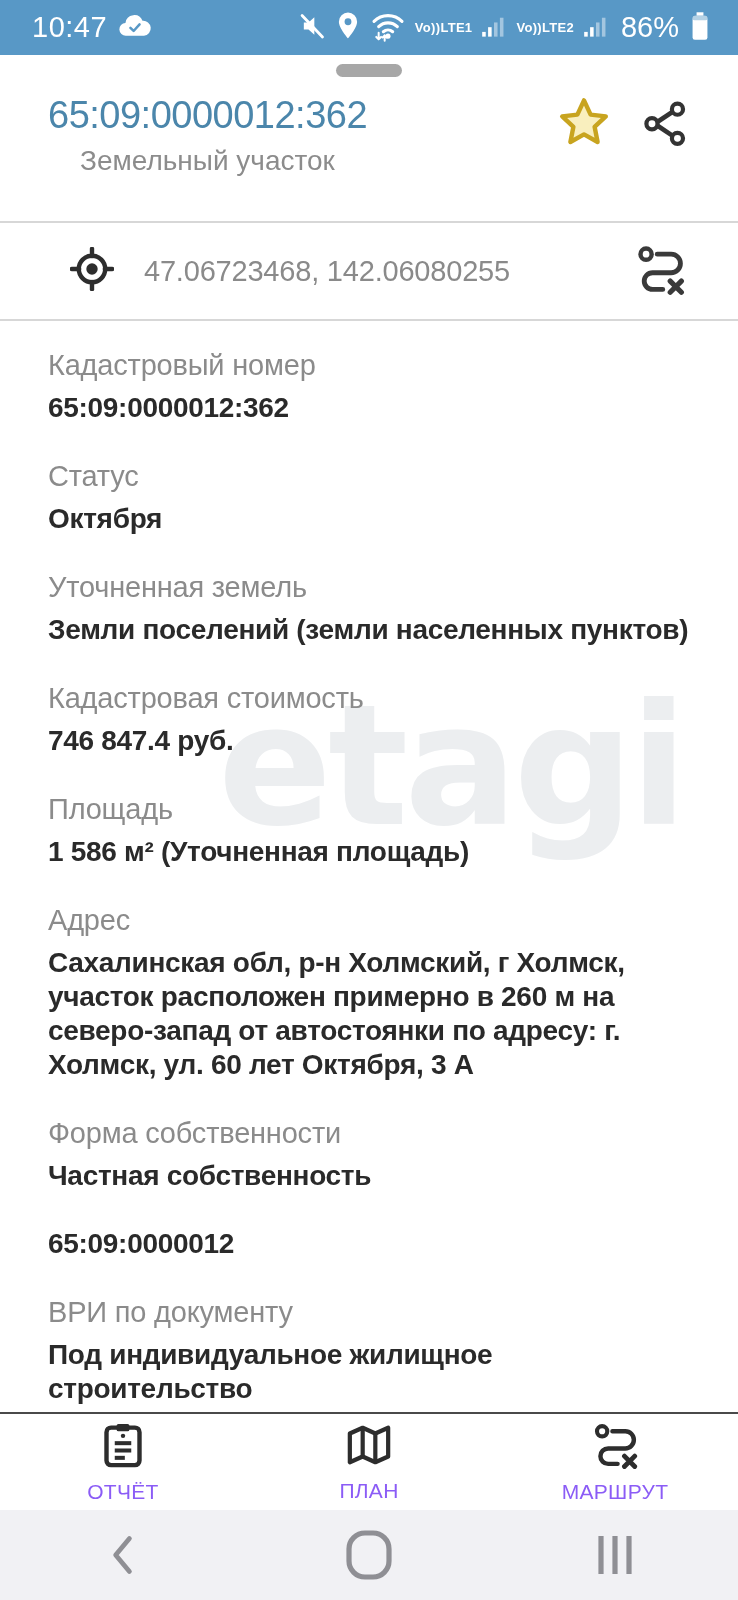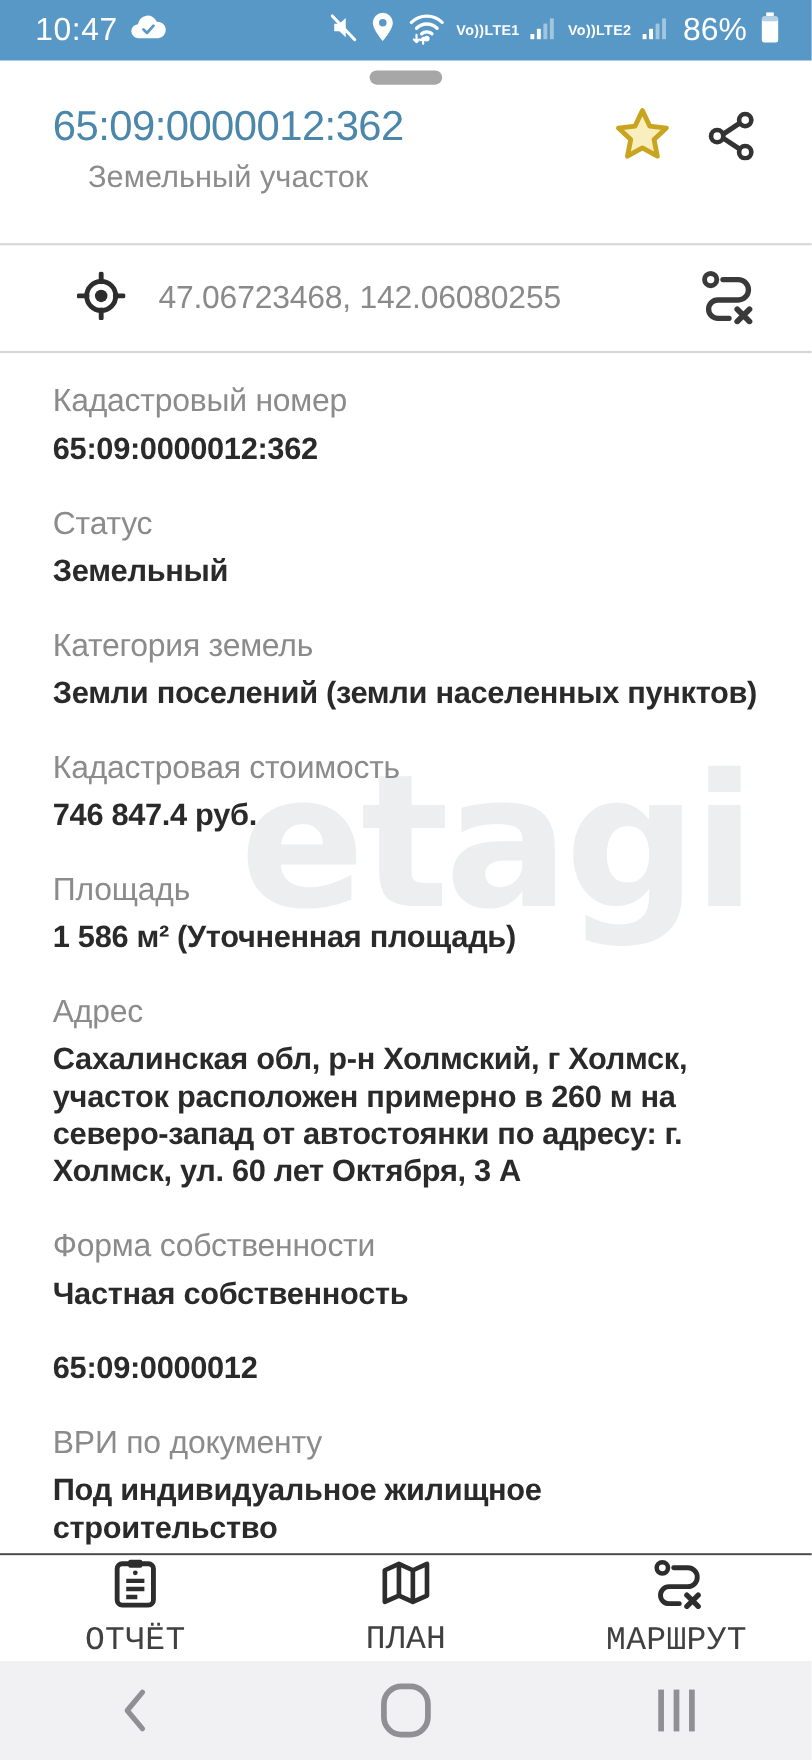--- a/index.html
+++ b/index.html
@@ -42,21 +42,21 @@
   .field .value { color:#2a2a2a; font-size:28px; font-weight:700; line-height:34px; letter-spacing:-.3px; }
 
   
   .watermark { position:absolute; top:668px; left:218px; z-index:1; color:#eceef0; font-size:168px; font-weight:700;
     letter-spacing:-4px; font-family:"DejaVu Sans", sans-serif; }
 
   
   .bottom-nav { position:absolute; top:1414px; left:0; width:738px; height:96px; background:#fff;
     display:flex; z-index:3; }
   .nav-item { flex:1; display:flex; flex-direction:column; align-items:center; justify-content:center; gap:7px; }
-  .nav-item .nav-label { color:#404040; font-size:30px; font-weight:500; letter-spacing:.3px;font-family:Liberation Mono, monospace; }
+  .nav-item .nav-label { color:#8b5cf6; font-size:21px; font-weight:500; letter-spacing:.3px; }
 
   
   .system-bar { position:absolute; top:1510px; left:0; width:738px; height:90px; background:#f1f1f4;
     display:flex; align-items:center; z-index:3; }
   .sys-slot { flex:1; display:flex; align-items:center; justify-content:center; }
 </style>
 </head>
 <body>
 
 <div class="screen">
@@ -179,24 +179,24 @@
 
   <div class="watermark">etagi</div>
 
   <div class="fields">
     <div class="field">
       <div class="label">Кадастровый номер</div>
       <div class="value">65:09:0000012:362</div>
     </div>
     <div class="field">
       <div class="label">Статус</div>
-      <div class="value">Земельный</div>
-    </div>
-    <div class="field">
-      <div class="label">Категория земель</div>
+      <div class="value">Октября</div>
+    </div>
+    <div class="field">
+      <div class="label">Уточненная земель</div>
       <div class="value">Земли поселений (земли населенных пунктов)</div>
     </div>
     <div class="field">
       <div class="label">Кадастровая стоимость</div>
       <div class="value">746 847.4 руб.</div>
     </div>
     <div class="field">
       <div class="label">Площадь</div>
       <div class="value">1 586 м² (Уточненная площадь)</div>
     </div>

